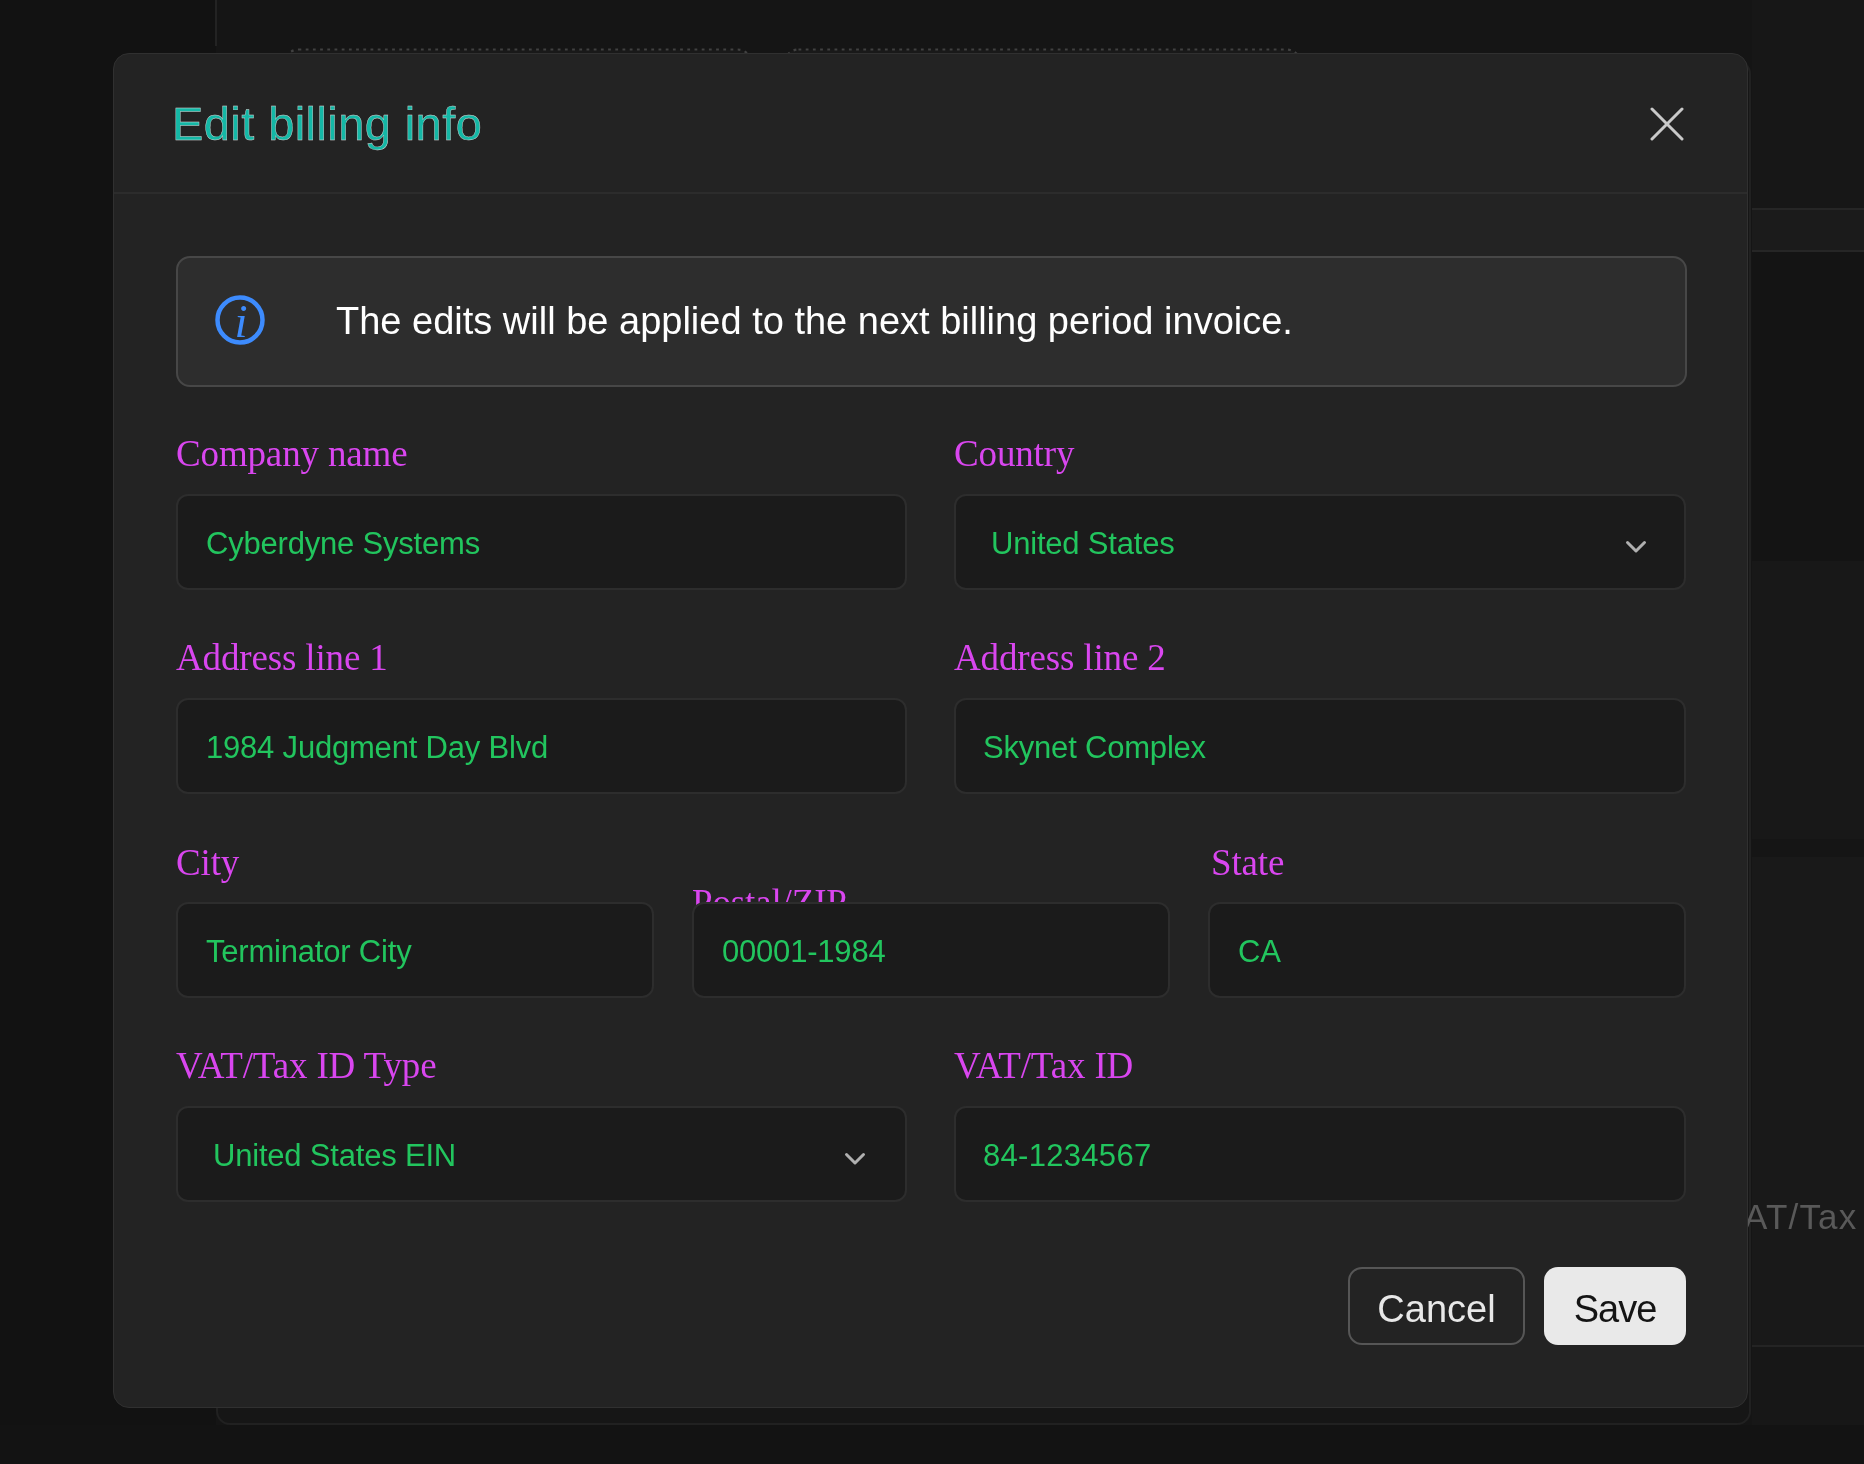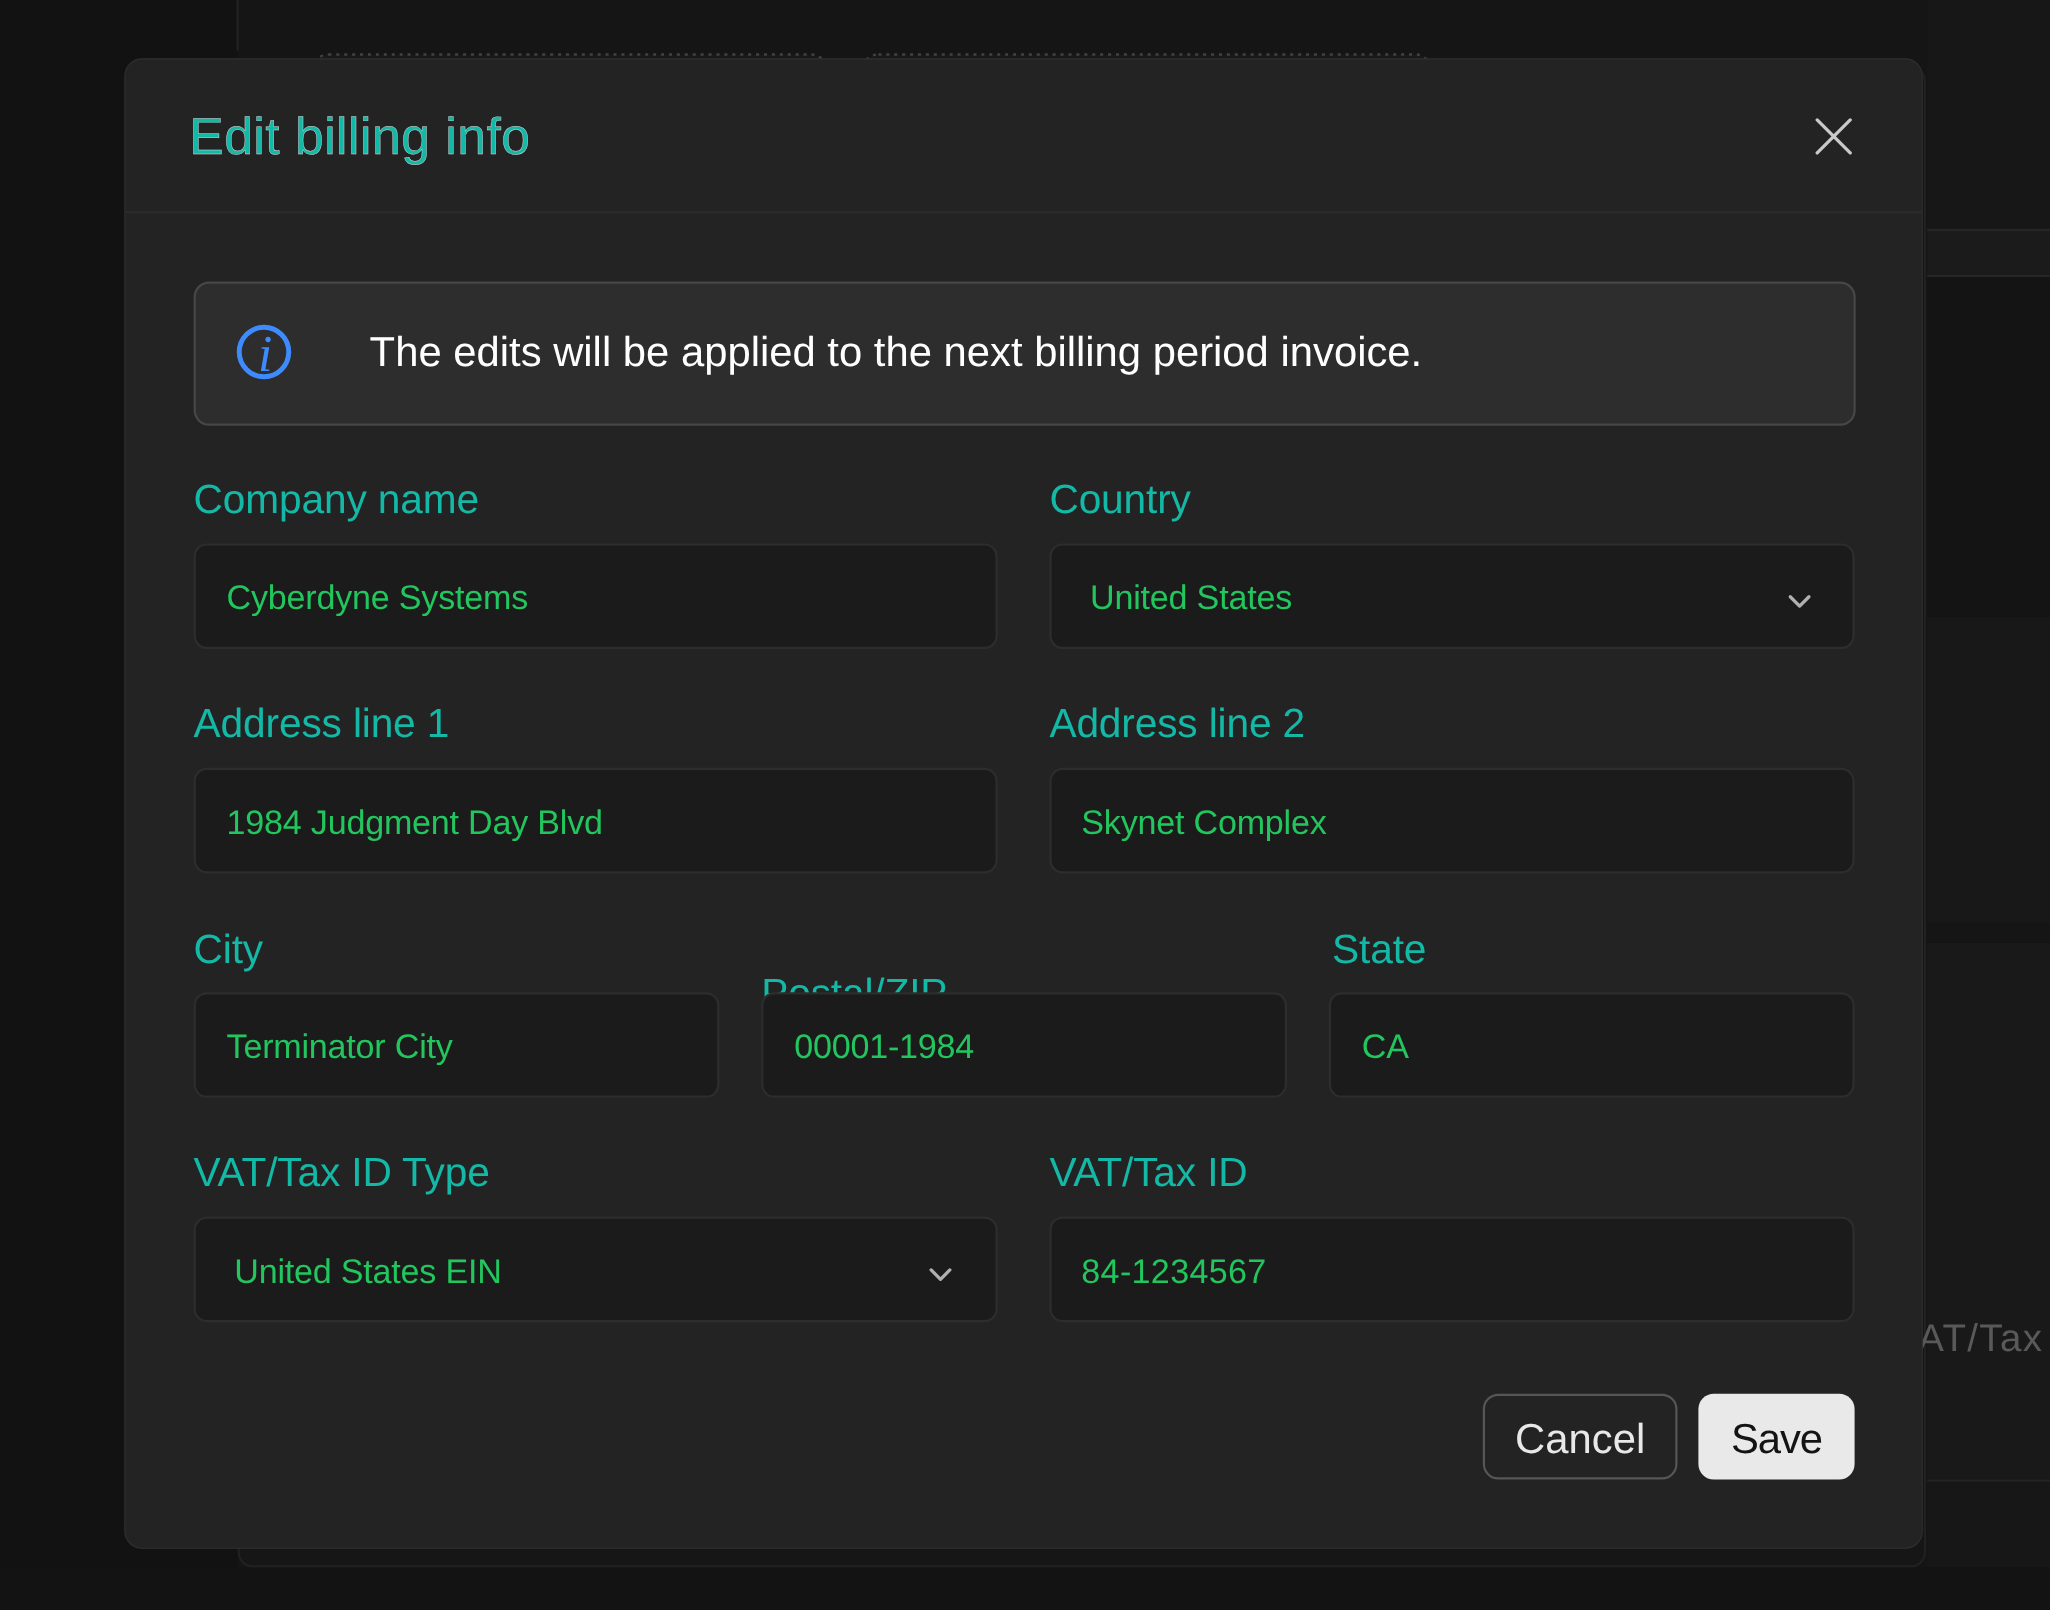--- a/index.html
+++ b/index.html
@@ -1,19 +1,19 @@
 <!DOCTYPE html>
 <html><head>
 <meta charset="utf-8">
 <style>
   * { margin:0; padding:0; box-sizing:border-box; }
   html,body { width:1864px; height:1464px; background:#151515; overflow:hidden; }
   body { font-family:"Liberation Sans", sans-serif; position:relative; will-change:transform; }
   .abs { position:absolute; }
-  .label { font-size:37px; line-height:37px; color:#14b8a6; letter-spacing:-0.15px; }
+  .label { font-size:37px; line-height:37px; color:#d946ef; letter-spacing:-0.15px;font-family:Liberation Serif, serif; }
   .value { font-size:31px; line-height:38px; color:#22c55e; letter-spacing:-0.2px; }
   .input { background:#1b1b1b; border:2px solid #2d2d2d; border-radius:12px; height:96px; }
 </style>
 </head>
 <body>
 
 <div class="abs" style="left:0;top:0;width:216px;height:1464px;background:#121212;"></div>
 <div class="abs" style="left:215px;top:0;width:2px;height:46px;background:#232323;"></div>
 <div class="abs" style="left:216px;top:60px;width:1535px;height:1365px;background:#161616;border:2px solid #212121;border-radius:14px;"></div>
 <svg class="abs" style="left:0;top:0;" width="1864" height="120" viewBox="0 0 1864 120">

